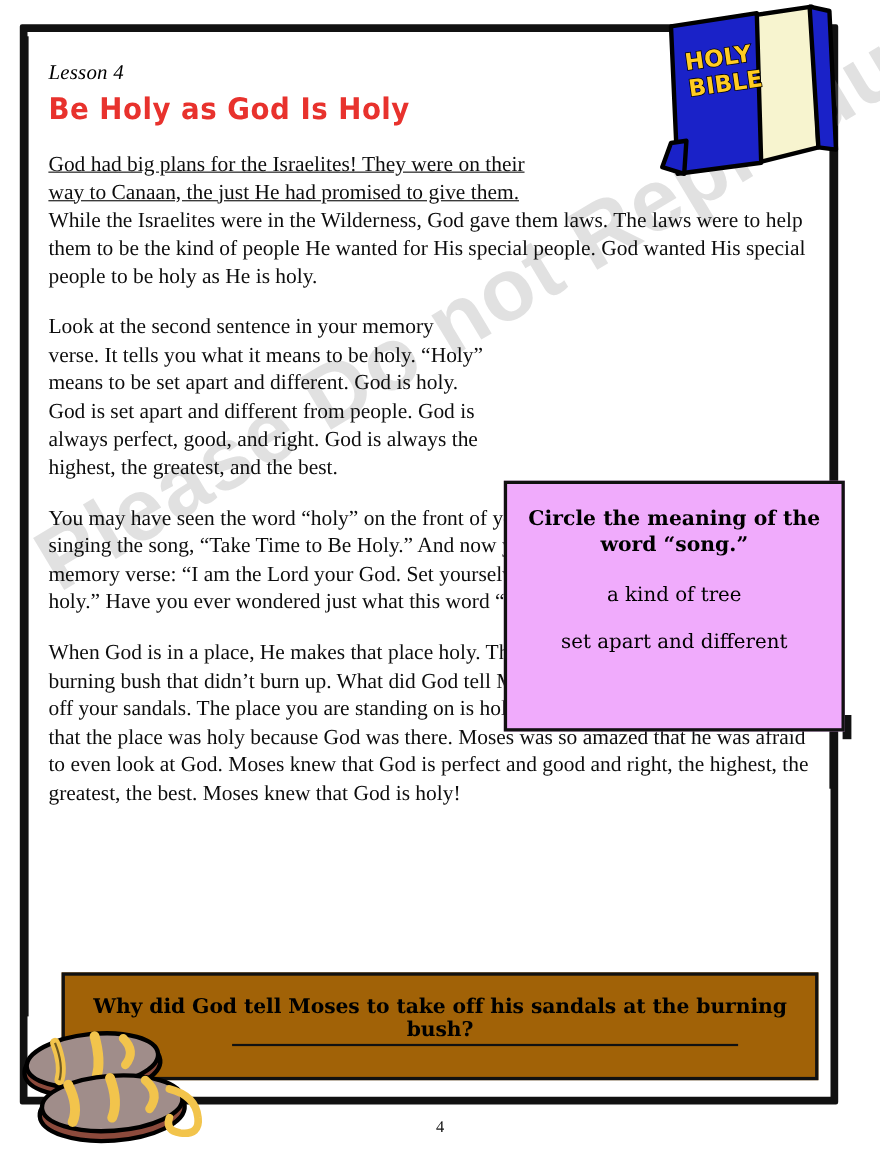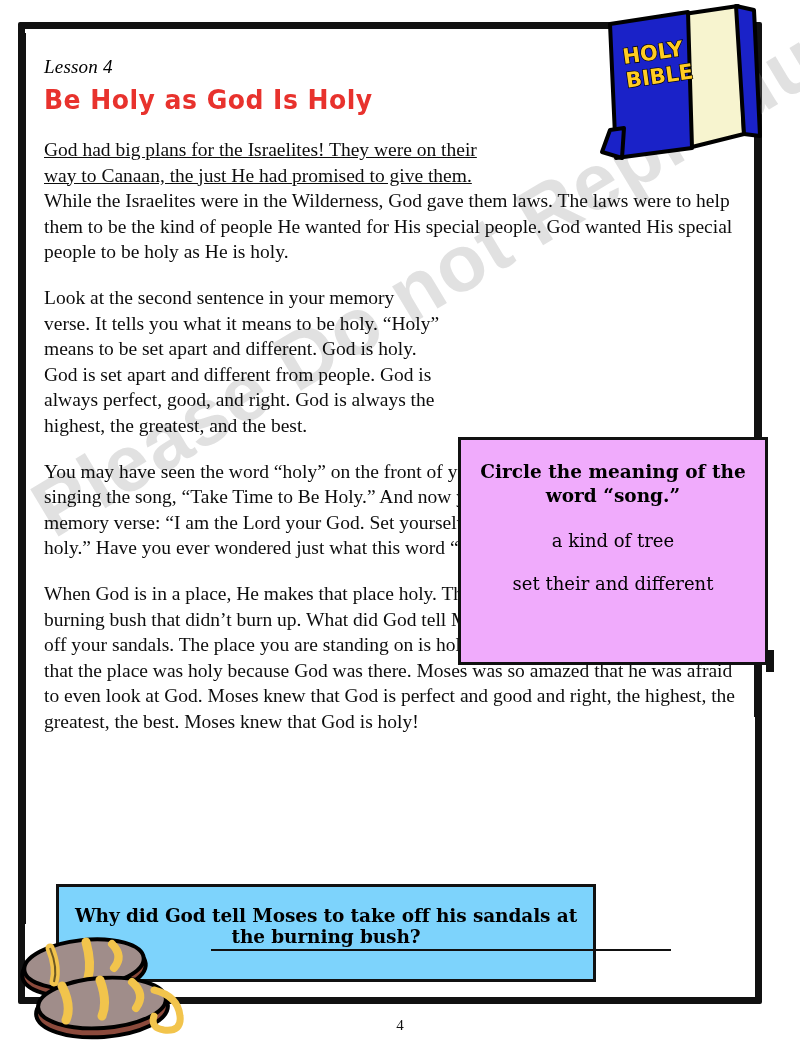--- a/index.html
+++ b/index.html
@@ -133,23 +133,23 @@
     height: 22px;
     background: #111111;
     z-index: 4;
   }
 
   
   #question-box {
     position: absolute;
     left: 56px;
     top: 884px;
-    width: 540px;
+    width: 688px;
     height: 98px;
-    background: #7dd3fc;
+    background: #a16207;
     border: 3px solid #111111;
     box-sizing: border-box;
     z-index: 5;
     text-align: center;
     font-family: "DejaVu Serif", "Liberation Serif", serif;
   }
   #question-box .q {
     font-weight: 700;
     font-size: 18.5px;
     margin: 18px 0 0 0;
@@ -223,21 +223,21 @@
   <p class="para">When God is in a place, He makes that place holy. Think about when Moses saw the burning bush that didn’t burn up. What did God tell Moses to do? He told Moses, “Take off your sandals. The place you are standing on is holy ground.” God was telling Moses that the place was holy because God was there. Moses was so amazed that he was afraid to even look at God. Moses knew that God is perfect and good and right, the highest, the greatest, the best. Moses knew that God is holy!</p>
 </div>
 
 <div id="circle-box-shadow"></div>
 <div id="circle-box">
   <p class="prompt">
     <span>Circle the meaning of the</span><br>
     <span>word “song.”</span>
   </p>
   <p class="opt">a kind of tree</p>
-  <p class="opt">set their and different</p>
+  <p class="opt">set apart and different</p>
 </div>
 
 <div id="question-box">
   <p class="q">Why did God tell Moses to take off his sandals at the burning bush?</p>
   <div id="answer-line"></div>
 </div>
 
 <div id="page-number">4</div>
 
 <svg id="bible-illustration" viewBox="0 0 200 160">

